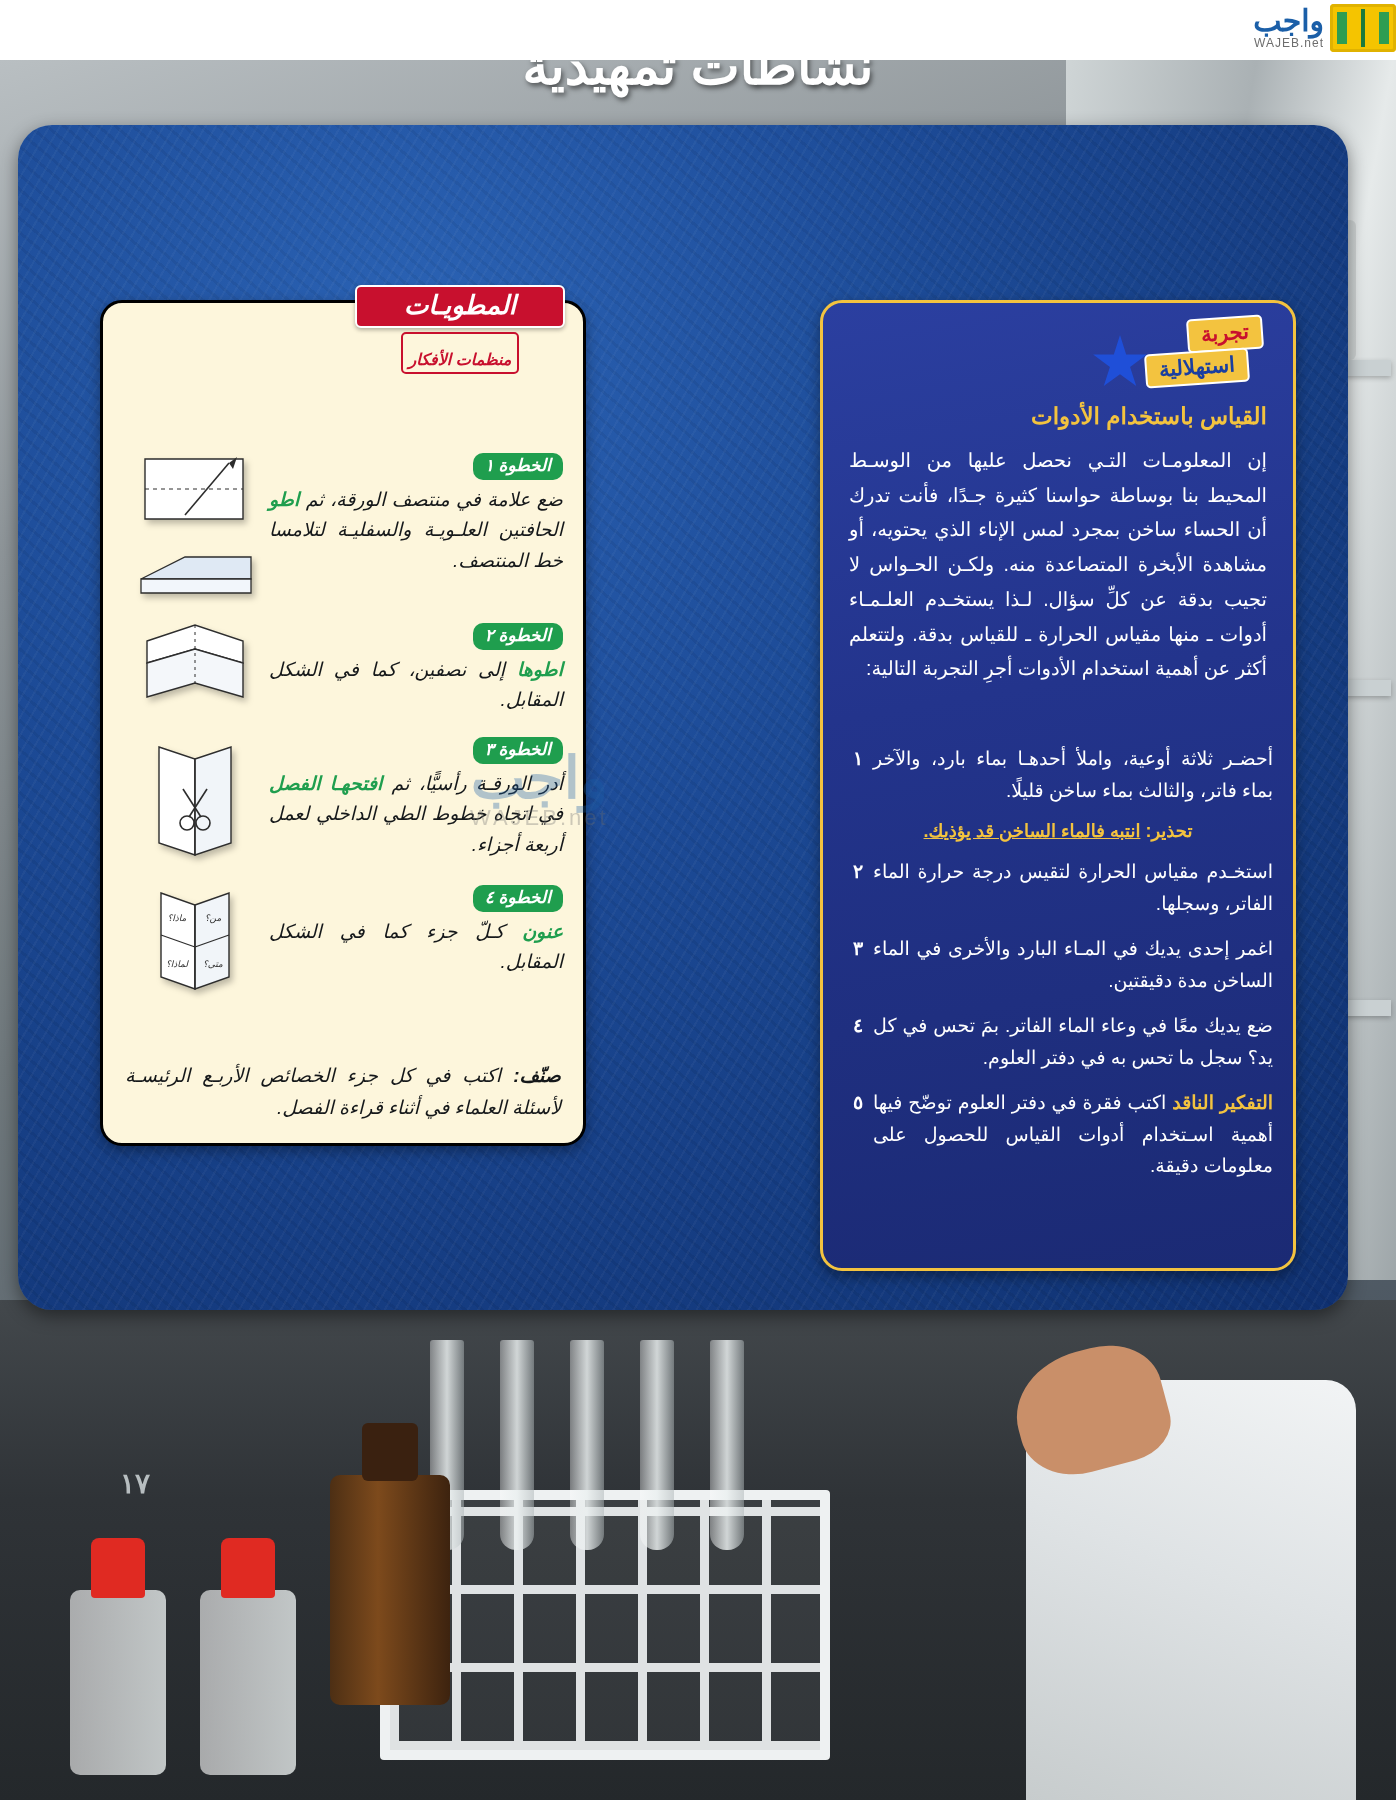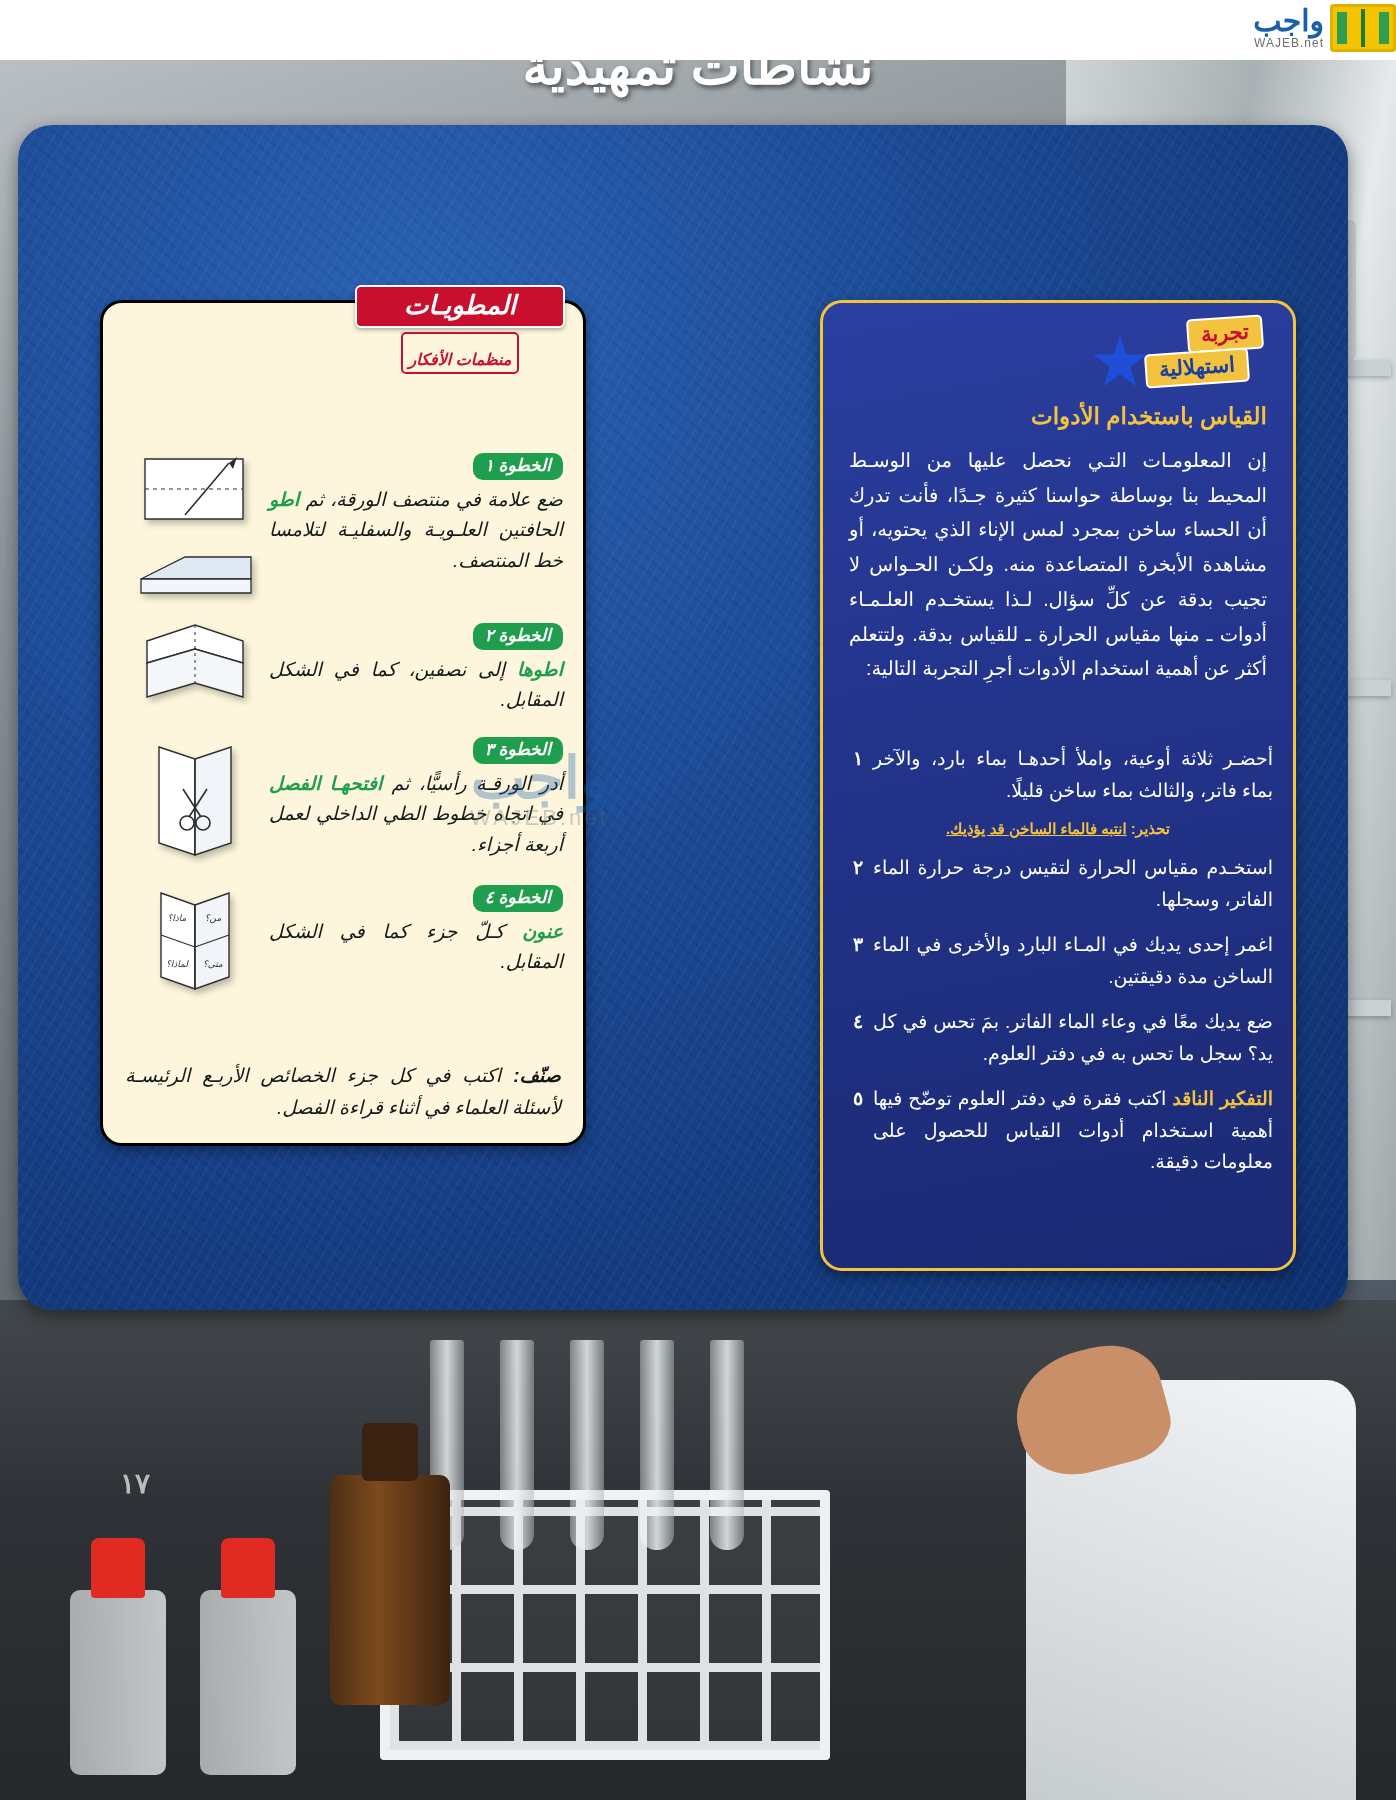--- a/index.html
+++ b/index.html
@@ -398,21 +398,21 @@
     line-height: 1.66;
   }
   .exp-num {
     flex: 0 0 30px;
     text-align: center;
     font-weight: bold;
   }
   .exp-body { flex: 1; text-align: justify; }
   .warning {
     margin: 6px 0 14px 0;
-    font-size: 15px;
+    font-size: 18px;
     font-weight: bold;
     text-align: center;
   }
   .warn-label { color: #f3c33f; }
   .warn-text {
     color: #f3c33f;
     text-decoration: underline;
   }
   .hl-yellow { color: #f3c33f; font-weight: bold; }
 

